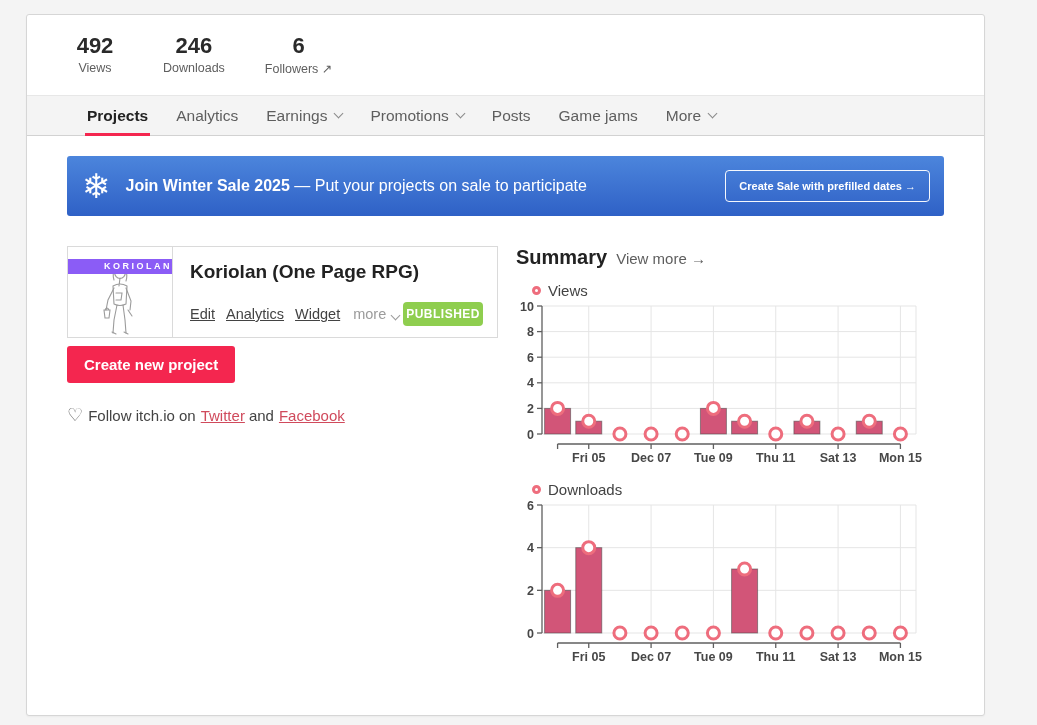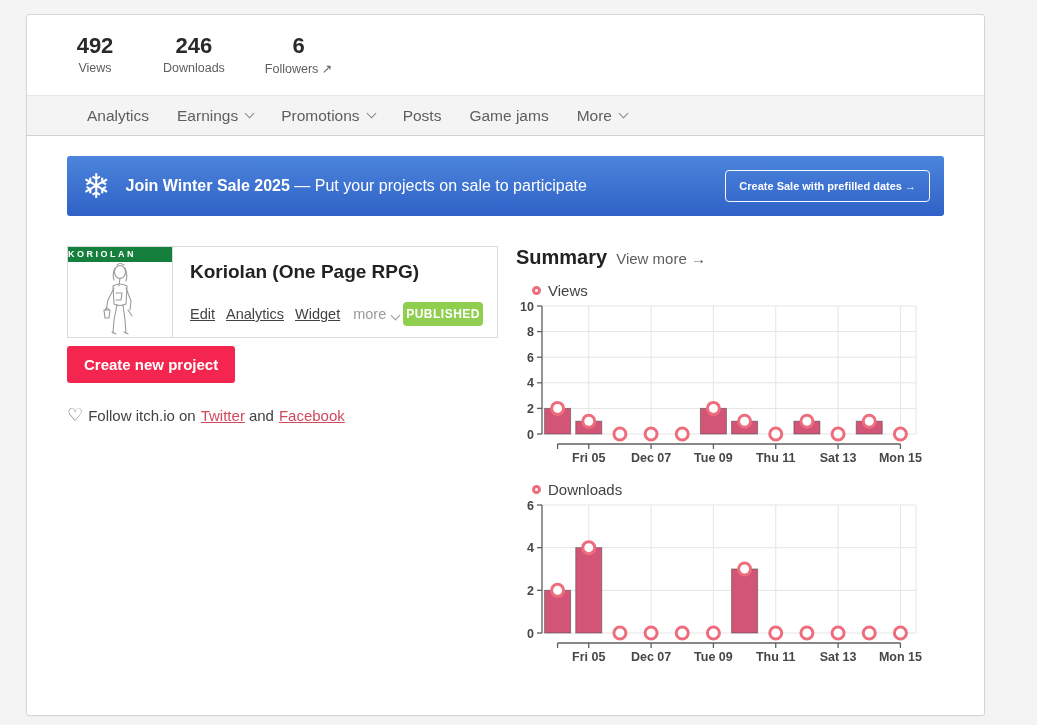--- a/index.html
+++ b/index.html
@@ -57,21 +57,21 @@
     font-family:inherit; font-size:11px; font-weight:bold;
     padding:9px 13px; cursor:pointer; white-space:nowrap;
   }
   
   .columns { display:flex; margin-top:30px; }
   .col-left { width:431px; flex:none; margin-right:18px; }
   .col-right { flex:1; min-width:0; }
   
   .project-card { display:flex; border:1px solid #dadada; height:92px; background:#fff; }
   .thumb { width:105px; flex:none; border-right:1px solid #dadada; position:relative; background:#fff; cursor:pointer; }
-  .thumb-caption { position:absolute; top:0; left:0; right:0; background:#15803d; color:#fff; font-size:9px; font-weight:bold; letter-spacing:2.5px; text-align:left; padding:2px 0 3px; }
+  .thumb-caption { position:absolute; top:12px; left:0; right:0; background:#8b5cf6; color:#fff; font-size:9px; font-weight:bold; letter-spacing:2.5px; text-align:right; padding:2px 0 3px; }
   .thumb svg { position:absolute; top:13px; left:0; }
   .card-body { flex:1; padding:9px 14px 11px 17px; display:flex; flex-direction:column; justify-content:space-between; min-width:0; }
   .card-title { font-size:19px; font-weight:bold; color:#222; margin-top:5px; cursor:pointer; }
   .card-links { display:flex; align-items:center; font-size:14.5px; }
   .card-link { color:#434343; text-decoration:underline; cursor:pointer; margin-right:11px; }
   .more-link { color:#9b9b9b; cursor:pointer; margin-left:2px; }
   .more-link .chev { border-color:#9b9b9b; margin-left:6px; }
   .badge { margin-left:auto; background:var(--badge-green); color:#fff; font-size:12px; font-weight:bold; letter-spacing:0.5px; padding:5px 3px; border-radius:4px; }
   
   .create-btn {
@@ -113,20 +113,23 @@
         <div class="stat-value">6</div>
         <div class="stat-label">
           <span>Followers</span>
           <span>↗</span>
         </div>
       </div>
     </div>
   </div>
 
   <div class="tabbar">
+    <div class="tab active">
+        <span>Projects</span>
+      </div>
     <div class="tab">
         <span>Analytics</span>
       </div>
     <div class="tab">
         <span>Earnings</span>
         <span class="chev"></span>
       </div>
     <div class="tab">
         <span>Promotions</span>
         <span class="chev"></span>

